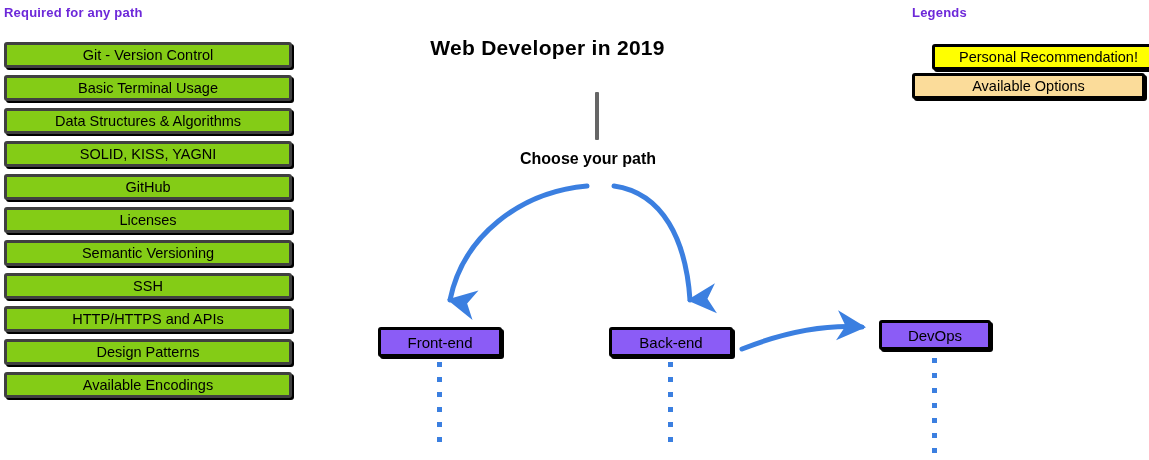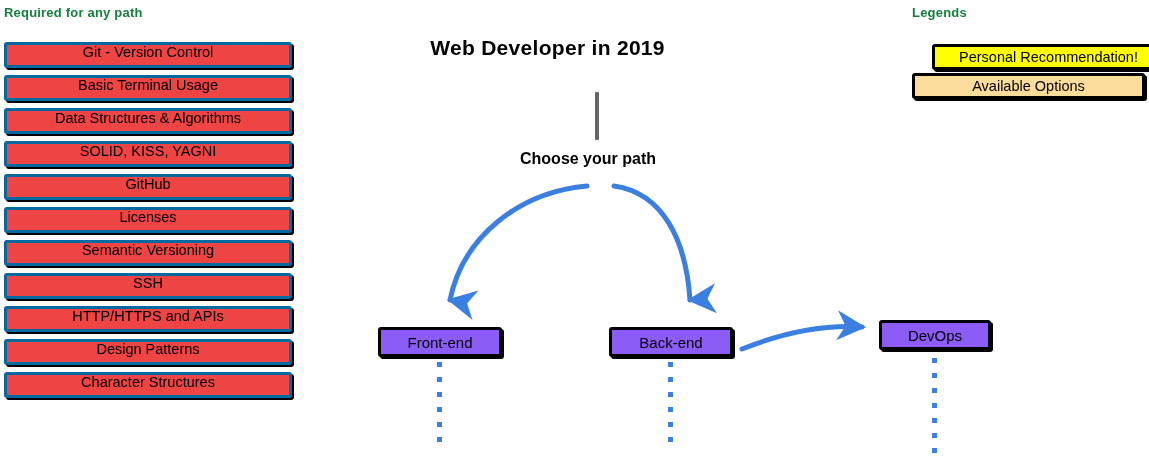--- a/index.html
+++ b/index.html
@@ -19,41 +19,41 @@
     position: absolute;
     inset: 0;
   }
 
   
   .section-heading {
     position: absolute;
     font-size: 13px;
     font-weight: bold;
     letter-spacing: 0.2px;
-    color: #15803d;
+    color: #6d28d9;
     white-space: nowrap;
   }
 
   
   #required-column {
     position: absolute;
     left: 4px;
     top: 42px;
     width: 288px;
   }
   .req-box {
     position: relative;
     height: 26px;
     margin-bottom: 7px;
-    background: #ef4444;
-    border: 3px solid #0369a1;
+    background: #84cc16;
+    border: 3px solid #404040;
     border-radius: 3px;
     box-shadow: 2px 2px 0 #000000;
     display: flex;
-    align-items: flex-start;
+    align-items: center;
     justify-content: center;
     box-sizing: border-box;
   }
   .req-box span {
     font-size: 14.5px;
     line-height: 1;
     white-space: nowrap;
   }
 
   
@@ -189,21 +189,21 @@
     <div class="req-box">
       <span>SSH</span>
     </div>
     <div class="req-box">
       <span>HTTP/HTTPS and APIs</span>
     </div>
     <div class="req-box">
       <span>Design Patterns</span>
     </div>
     <div class="req-box">
-      <span>Character Structures</span>
+      <span>Available Encodings</span>
     </div>
   </div>
 
   <div id="title">
     <span class="title-text">Web Developer in 2019</span>
   </div>
 
   <div id="stem"></div>
 
   <div id="choose-label">Choose your path</div>

